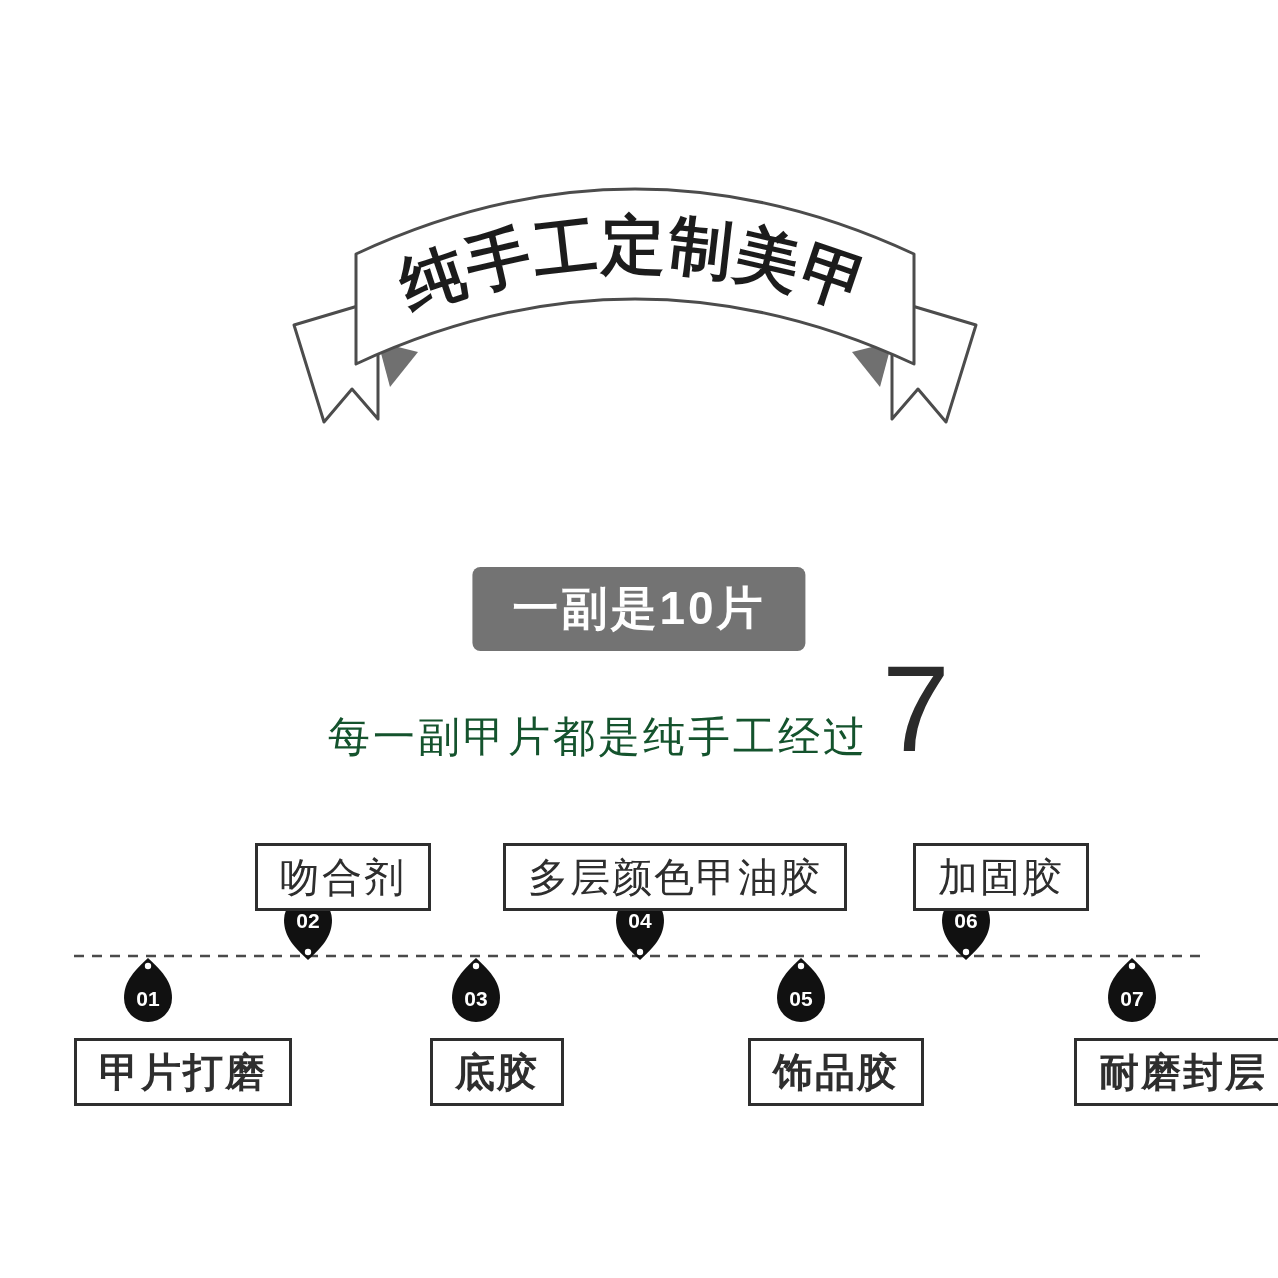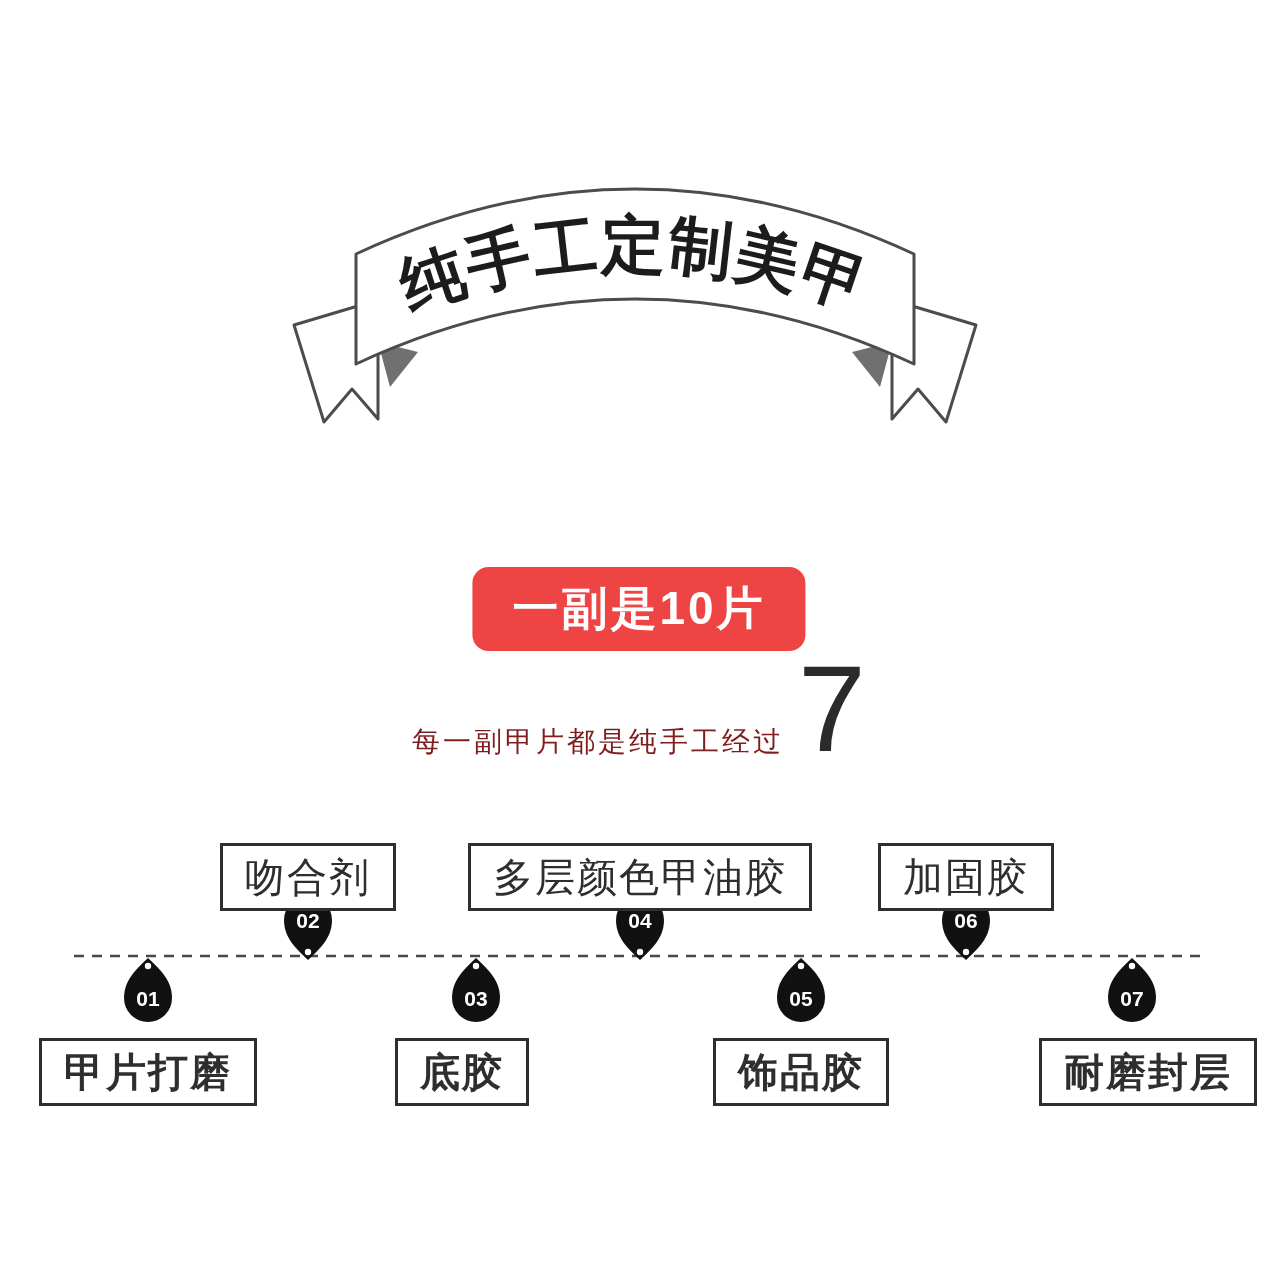--- a/index.html
+++ b/index.html
@@ -26,37 +26,37 @@
     position:absolute;top:448px;left:0;width:100%;
     text-align:center;
     font-size:42px;
     letter-spacing:3px;
     color:#2e2e2e;
   }
   
   .badge{
     position:absolute;top:567px;left:50%;
     transform:translateX(-50%);
-    background:#ef4444;
+    background:#737373;
     color:#ffffff;
     font-size:46px;
     font-weight:bold;
     letter-spacing:3px;
     padding:11px 40px;
-    border-radius:16px;
+    border-radius:8px;
     white-space:nowrap;
   }
   
   .steps-line{
     position:absolute;top:648px;left:0;width:100%;
     display:flex;justify-content:center;align-items:baseline;
     gap:14px;
   }
   .steps-line span{line-height:1;}
-  .steps-text{font-size:28px;letter-spacing:3px;color:#7f1d1d;margin-top:16px;}
+  .steps-text{font-size:42px;letter-spacing:3px;color:#14532d;margin-top:16px;}
   .steps-count{
     font-size:122px;
     font-weight:300;
     color:#2b2b2b;
     font-family:"Liberation Sans","DejaVu Sans",sans-serif;
   }
   
   .timeline-line{position:absolute;left:74px;top:953px;width:1132px;height:6px;}
   .drop{position:absolute;width:52px;height:68px;}
   .drop-num{
@@ -67,20 +67,21 @@
     position:absolute;
     transform:translateX(-50%);
     border:3px solid #2e2e2e;
     background:#ffffff;
     color:#2e2e2e;
     font-size:40px;
     letter-spacing:2px;
     padding:7px 22px;
     white-space:nowrap;
     line-height:1.2;
+    margin-left:35px;
   }
   .label.above{top:843px;}
   .label.below{top:1038px;font-weight:bold;}
 </style>
 </head>
 <body>
 
 <div class="page">
 
   <div class="ribbon-wrap">

